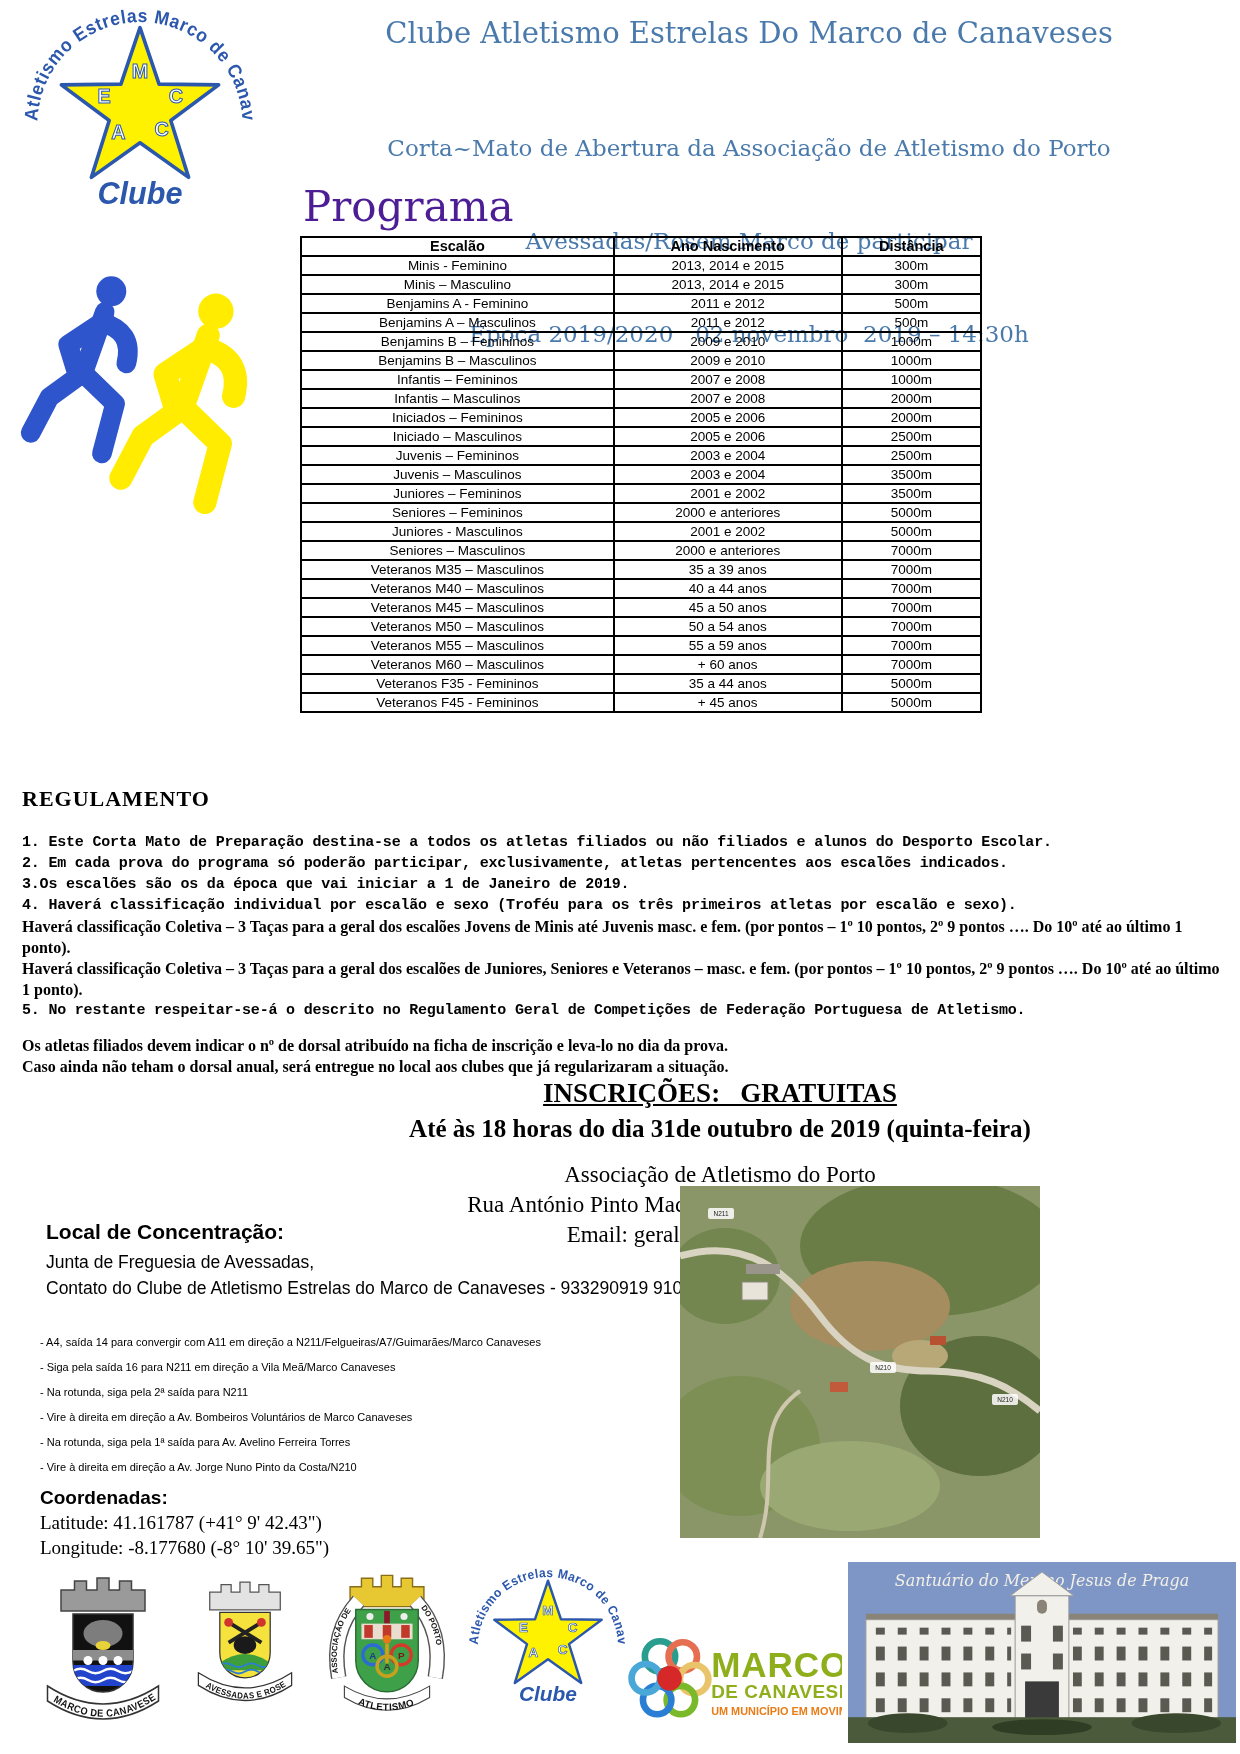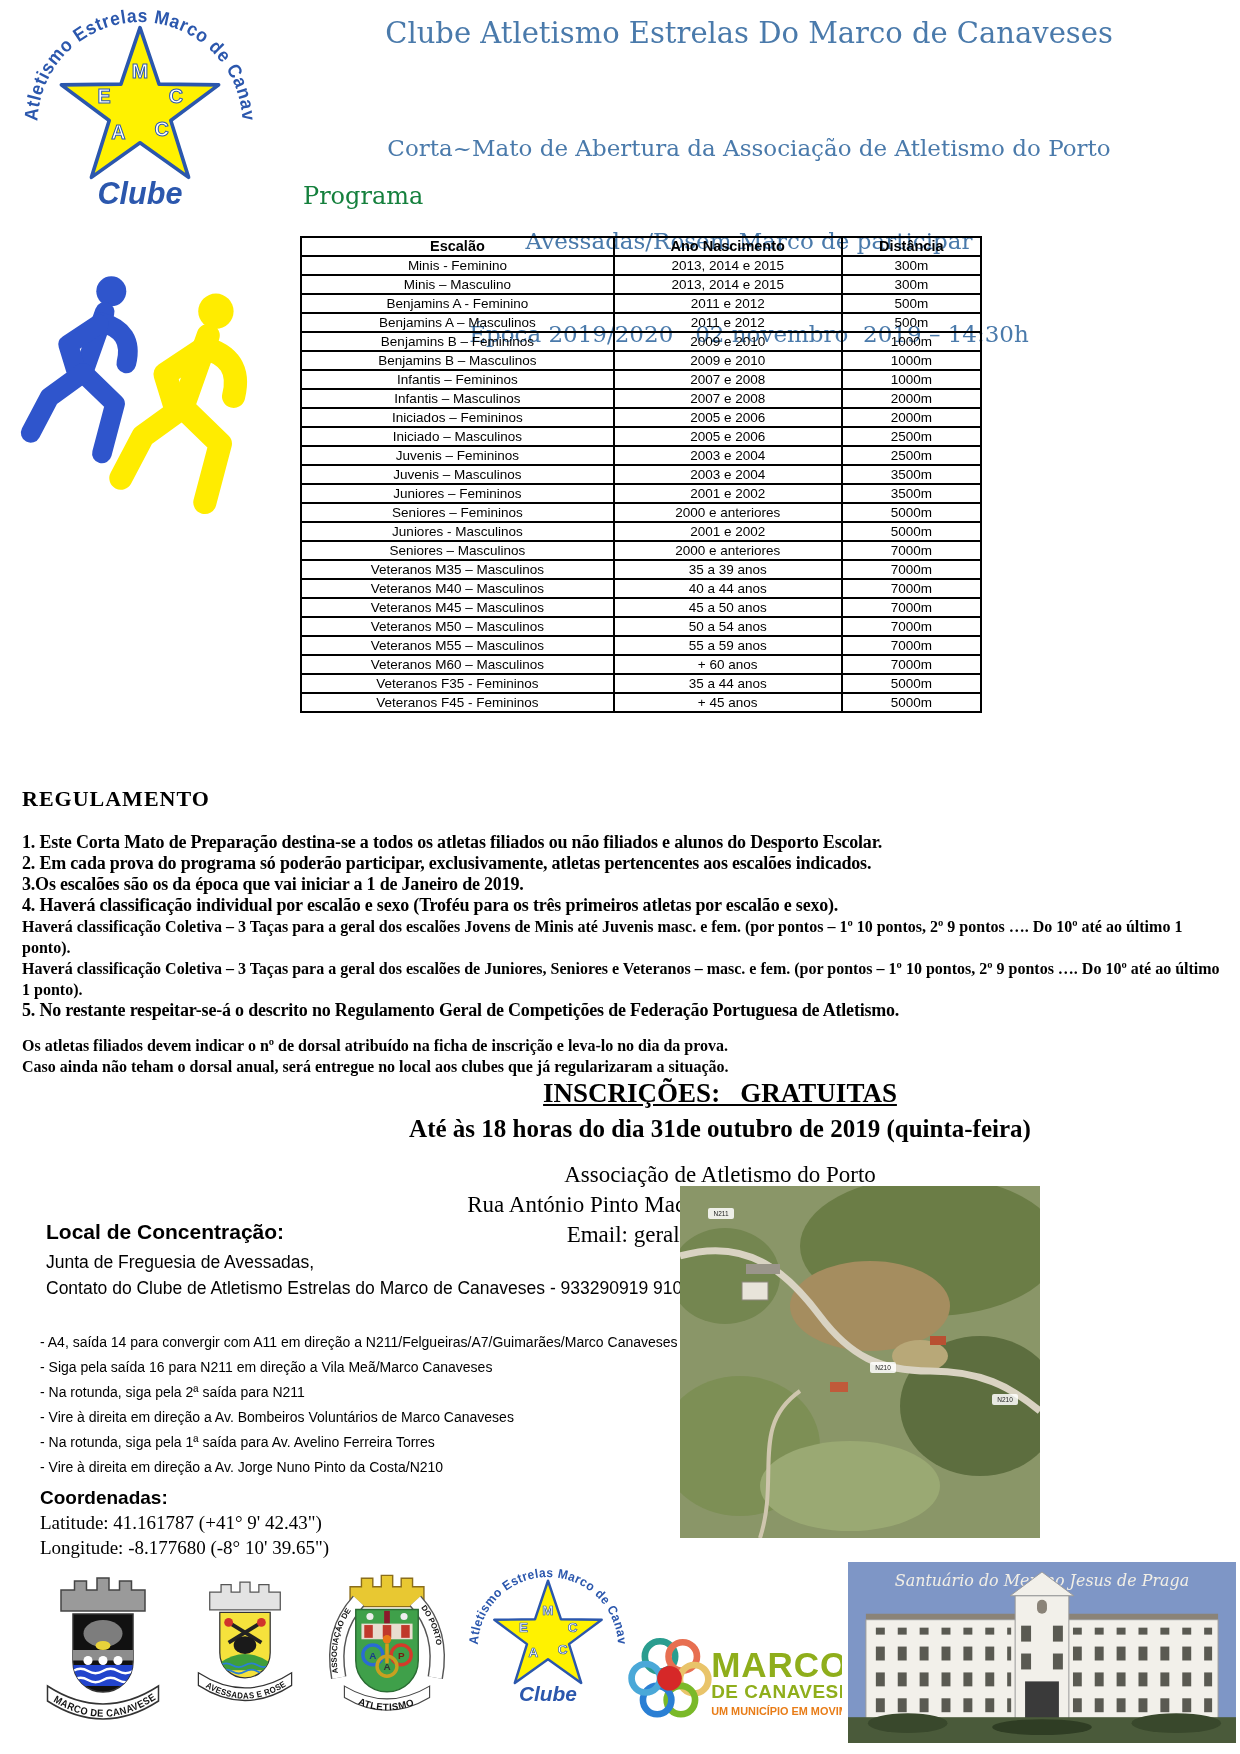--- a/index.html
+++ b/index.html
@@ -13,56 +13,56 @@
   .star-letter{font:bold 11px "Liberation Sans",sans-serif;fill:#fff;stroke:#2b57ad;stroke-width:.55px;text-anchor:middle}
   .clube-t{font:italic bold 17px "Liberation Sans",sans-serif;fill:#2b57ad;text-anchor:middle}
 
   
   .header{position:absolute;left:268px;top:16px;width:962px;text-align:center;
           color:#4a7aab;font-family:"DejaVu Serif",serif}
   .title{font-size:29px;white-space:pre-wrap}
   .subs{margin-top:21px;font-size:23px;line-height:31px;white-space:pre-wrap}
 
   .programa-h{position:absolute;left:303px;top:182px;font-family:"DejaVu Serif",serif;
-              font-size:24px;color:#15803d}
+              font-size:42px;color:#4c1d95}
 
   
   .program-table{position:absolute;left:300px;top:236px;width:682px;border-collapse:collapse}
   .program-table th,.program-table td{border:2px solid #000;text-align:center;
       font-size:13.5px;line-height:15px;padding:1px 2px;font-family:"Liberation Sans",sans-serif}
   .program-table th{font-size:14.5px}
 
   
   .runners{position:absolute;left:8px;top:258px;width:296px}
 
   
   .reg-h{position:absolute;left:22px;top:786px;font-family:"Liberation Serif",serif;
          font-weight:bold;font-size:22px;letter-spacing:1px}
   .reg-body{position:absolute;left:22px;top:832px;width:1204px}
   .reg-body p{margin:0}
-  .rs{font-family:Liberation Serif, serif;font-weight:bold;font-size:18px;line-height:21px;letter-spacing:-.2px}
+  .rs{font-family:Liberation Mono, monospace;font-weight:bold;font-size:15px;line-height:21px;letter-spacing:-.2px}
   .rf{font-family:"Liberation Serif",serif;font-weight:bold;font-size:16px;line-height:21px}
   .gap{height:14px}
 
   
   .inscricoes{position:absolute;left:200px;top:1078px;width:1040px;text-align:center;
               font-family:Liberation Serif, serif}
   .insc-h{font-weight:bold;font-size:27px;text-decoration:underline;white-space:pre-wrap}
   .insc-deadline{margin-top:6px;font-weight:bold;font-size:25px}
   .insc-line{font-size:23px;line-height:30px;white-space:pre-wrap}
   .insc-first{margin-top:17px}
 
   
   .local{position:absolute;left:46px;top:1220px}
   .local-h{font-weight:bold;font-size:21px}
   .local-line{font-size:17.5px;line-height:26px}
   .local-line.first{margin-top:5px}
 
   
-  .directions{position:absolute;left:40px;top:1330px;width:648px;font-size:14px;line-height:25px}
+  .directions{position:absolute;left:40px;top:1330px;width:648px;font-size:11px;line-height:25px}
 
   
   .coords{position:absolute;left:40px;top:1486px}
   .coords-h{font-weight:bold;font-size:19px;line-height:24px}
   .coord-line{font-family:"Liberation Serif",serif;font-size:19px;line-height:25px}
 
   
   .map{position:absolute;left:680px;top:1186px;width:360px;height:352px}
   .maplbl{font:6.5px "Liberation Sans",sans-serif;fill:#222;text-anchor:middle}
 

